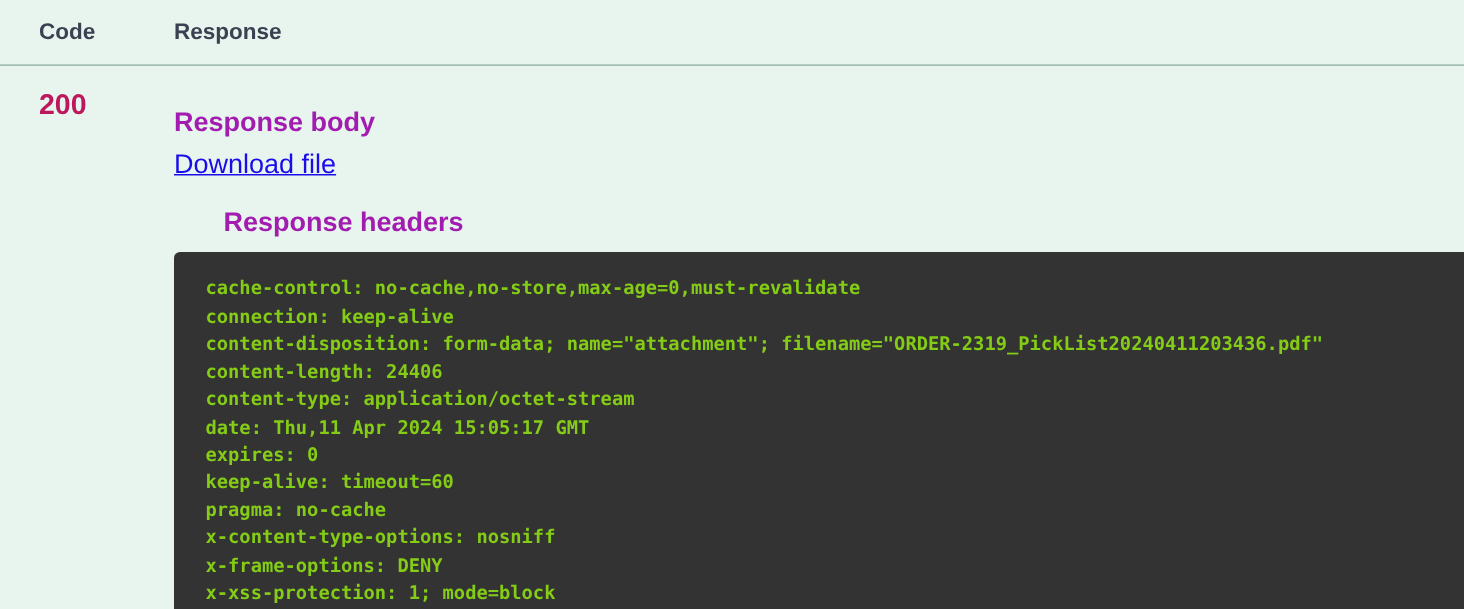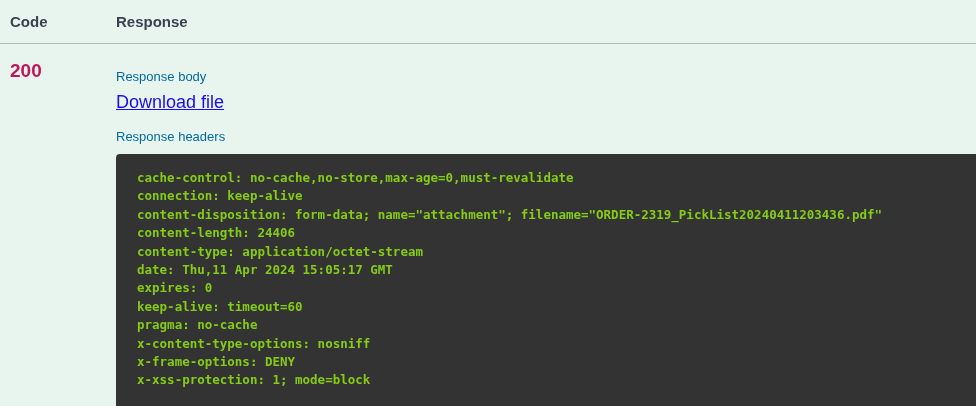--- a/index.html
+++ b/index.html
@@ -24,21 +24,21 @@
     text-align: left;
     font-size: 15px;
     font-weight: bold;
     color: #3b4151;
     padding: 13px 0 13px 0;
     border-bottom: 1px solid #a6bfb4;
     font-family: "Liberation Sans", sans-serif;
   }
   th.col-code, td.col-code {
     width: 116px;
-    padding-left: 10px;
+    padding-left: 26px;
     box-sizing: border-box;
   }
   th.col-details, td.col-details {
     width: 860px;
     padding-left: 0;
   }
   .responses-body td {
     vertical-align: top;
     padding-top: 14px;
   }
@@ -46,42 +46,43 @@
     font-size: 19px;
     color: #be185d;
     font-weight: bold;
     line-height: 1.2;
     padding-top: 2px;
   }
   .details-inner {
     padding-left: 0;
   }
   .section-label {
-    font-size: 13px;
-    font-weight: normal;
-    color: #0369a1;
+    font-size: 18px;
+    font-weight: bold;
+    color: #a21caf;
     margin: 0;
     padding: 0;
     line-height: 1.45;
   }
   .response-body-label {
     margin-top: 10px;
   }
   .download-link {
     display: inline-block;
     font-size: 18px;
     color: #1a0dea;
     margin-top: 3px;
     margin-bottom: 2px;
     cursor: pointer;
     line-height: 1.35;
   }
   .response-headers-label {
     margin-top: 12px;
     margin-bottom: 7px;
+    margin-left: 33px;
   }
   .headers-block {
     background: #333333;
     color: #84cc16;
     border-radius: 4px 0 0 4px;
     padding: 15px 20px 22px 21px;
     margin: 0;
     width: 860px;
     box-sizing: border-box;
     font-family: "DejaVu Sans Mono", "Liberation Mono", monospace;

